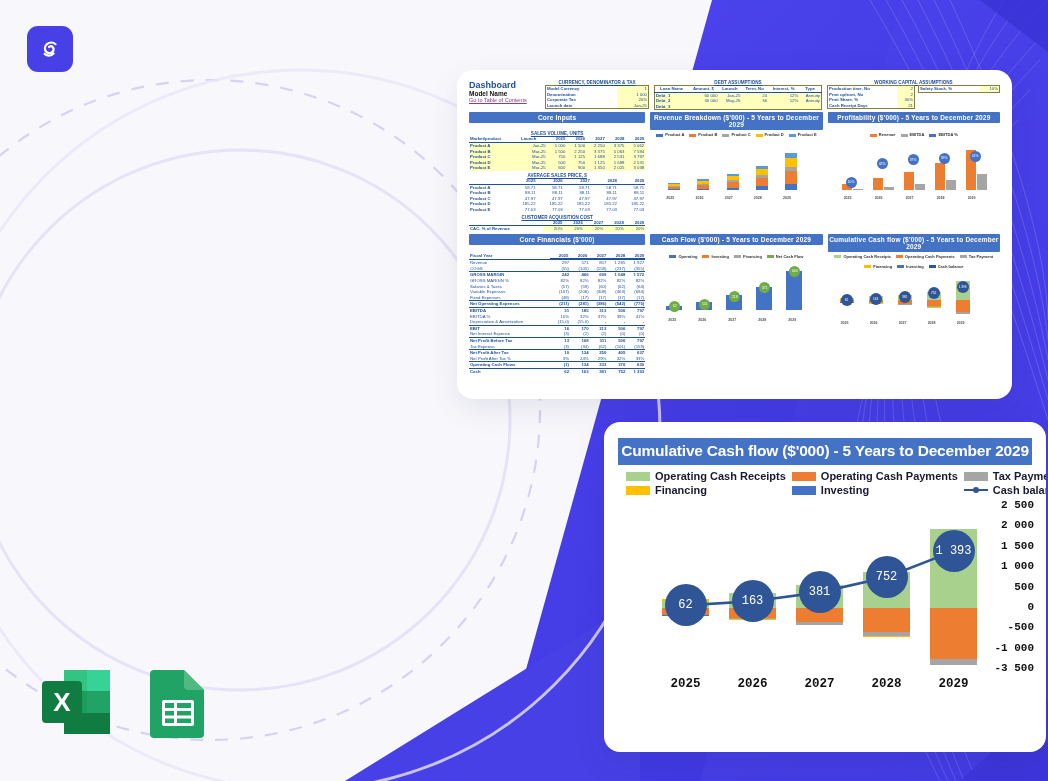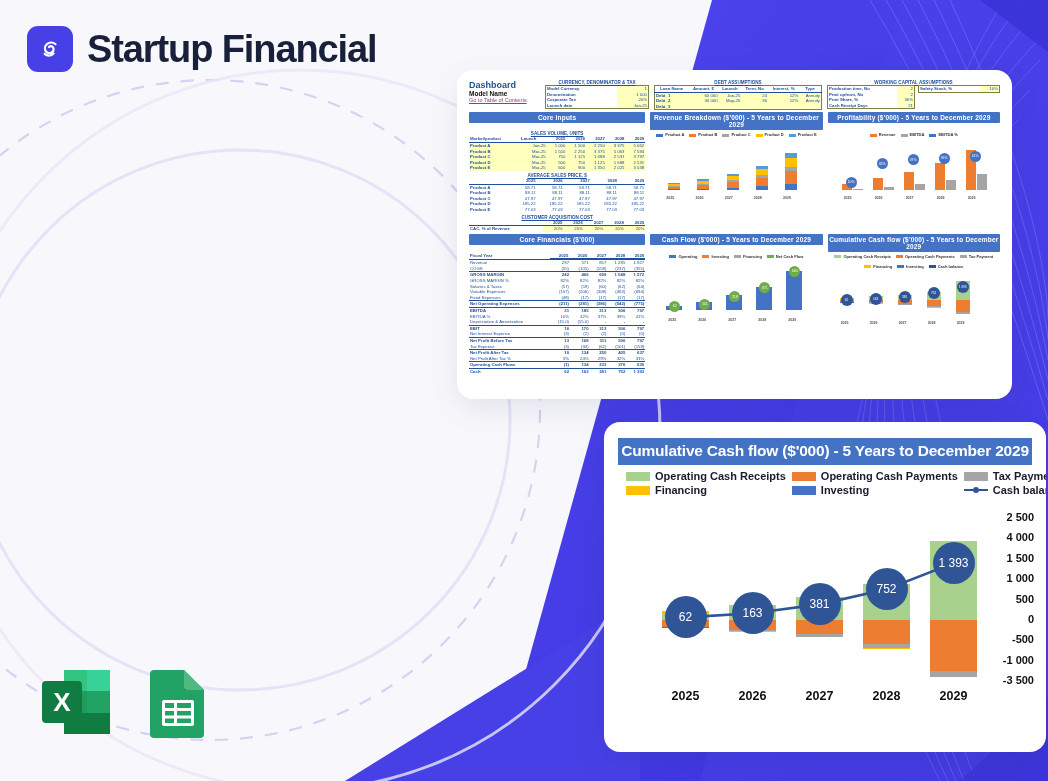--- a/index.html
+++ b/index.html
@@ -98,21 +98,21 @@
     display:grid; grid-template-columns:1fr 1fr 1fr; gap:2px 6px;
     padding:5px 8px 2px; font-size:11px; font-weight:700; color:#1a1a2e;
   }
   .bc-legend div { display:flex; align-items:center; gap:5px; white-space:nowrap; }
   .sw { width:24px; height:9px; flex:0 0 auto; display:inline-block; }
   .sw-line { width:24px; height:2px; background:#2f5597; position:relative; flex:0 0 auto; }
   .sw-line:after {
     content:""; position:absolute; left:9px; top:-2px; width:6px; height:6px;
     background:#2f5597; border-radius:50%;
   }
-  .bc-plot { position:relative; height:205px; margin:12px 0 0 6px; }
+  .bc-plot { position:relative; height:205px; margin:0 0 0 6px;font-family:Liberation Mono, monospace; }
   .bc-ylab {
     position:absolute; right:-2px; font-size:11px; font-weight:700; color:#111; text-align:right; width:56px;
   }
   .bc-xlab {
     position:absolute; font-size:12.5px; font-weight:700; color:#111; text-align:center; width:70px;
   }
   .bubble {
     position:absolute; border-radius:50%; background:#2f5597; color:#fff;
     display:flex; align-items:center; justify-content:center;
     font-size:12px; font-weight:400;
@@ -177,21 +177,20 @@
   </svg>
 
   <div class="brand">
     <div class="brand-logo">
       <svg width="30" height="30" viewBox="0 0 30 30" aria-hidden="true">
         <path d="M20.5 10.2c-2.6-2.4-6.6-2.2-9 .4-1.9 2.1-2 5.2-.3 7.1 1.6 1.9 4.5 2 6.3.2 1.4-1.4 1.5-3.6.2-4.9-1-1-2.7-1-3.7 0" fill="none" stroke="#ffffff" stroke-width="2.2" stroke-linecap="round"></path>
         <path d="M9.6 19.9c2.6 2.4 6.6 2.2 9-.4" fill="none" stroke="#ffffff" stroke-width="2.2" stroke-linecap="round"></path>
       </svg>
     </div>
     <div class="brand-text">
-      <div class="brand-title">Startup Financial</div>
     </div>
   </div>
 
 
   <div class="footer-row">
     <div class="icon-box">
       <svg width="80" height="80" viewBox="0 0 80 80">
         <rect x="28" y="8" width="46" height="64" rx="3" fill="#21a366"></rect>
         <rect x="28" y="8" width="23" height="21" fill="#33c481"></rect>
         <rect x="51" y="8" width="23" height="21" fill="#36d296"></rect>
@@ -845,21 +844,21 @@
           <span class="sw" style="background: rgb(68, 114, 196);"></span>
           <span>Investing</span>
         </div>
         <div>
           <span class="sw-line"></span>
           <span>Cash balance</span>
         </div>
       </div>
     <div class="bc-plot" id="big-plot">
         <div class="bc-ylab" style="top: 1px;">2 500</div>
-        <div class="bc-ylab" style="top: 21.375px;">4 000</div>
+        <div class="bc-ylab" style="top: 21.375px;">2 000</div>
         <div class="bc-ylab" style="top: 41.75px;">1 500</div>
         <div class="bc-ylab" style="top: 62.125px;">1 000</div>
         <div class="bc-ylab" style="top: 82.5px;">500</div>
         <div class="bc-ylab" style="top: 102.875px;">0</div>
         <div class="bc-ylab" style="top: 123.25px;">-500</div>
         <div class="bc-ylab" style="top: 143.625px;">-1 000</div>
         <div class="bc-ylab" style="top: 164px;">-3 500</div>
         <div style="position: absolute; left: 38px; width: 47px; height: 6.64225px; top: 103.233px; background: rgb(169, 209, 142);"></div>
         <div style="position: absolute; left: 38px; width: 47px; height: 6.64225px; top: 109.875px; background: rgb(237, 125, 49);"></div>
         <div style="position: absolute; left: 38px; width: 47px; height: 0.12225px; top: 116.517px; background: rgb(165, 165, 165);"></div>

